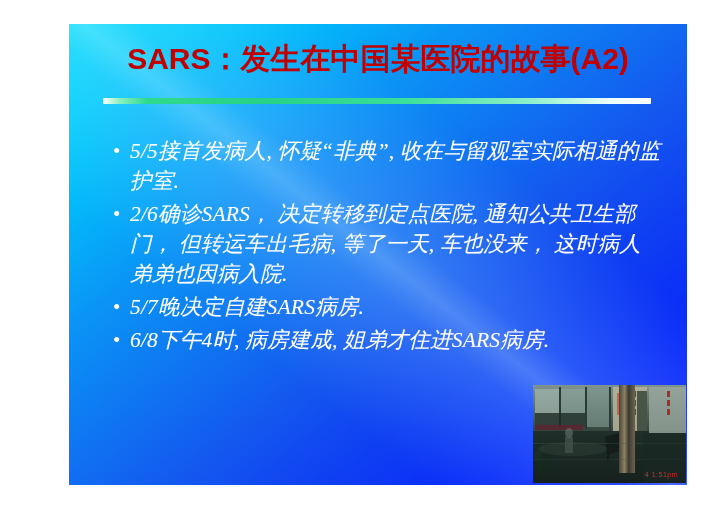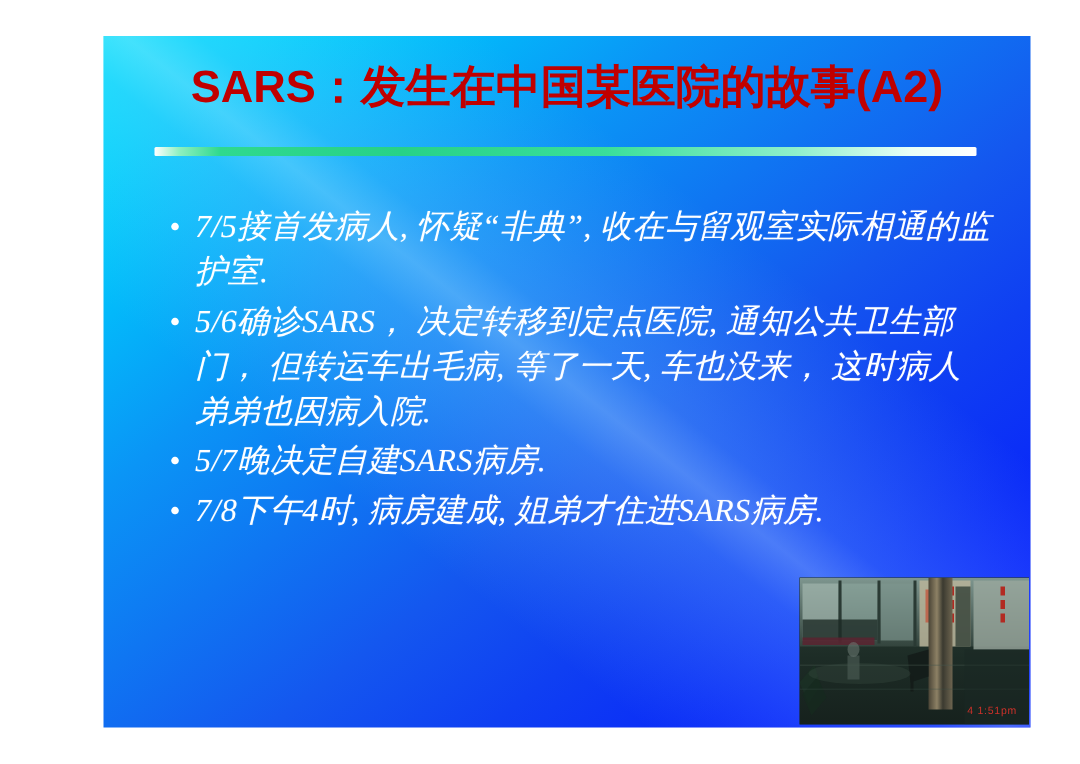--- a/index.html
+++ b/index.html
@@ -151,36 +151,36 @@
   <div id="title-block">
     <h1 id="slide-title">SARS：发生在中国某医院的故事(A2)</h1>
   </div>
 
   <div id="title-rule"></div>
 
   <ul id="body-list">
 
     <li class="bullet-row">
       <span class="bullet-dot">•</span>
-      <span class="bullet-text">7/5接首发病人, 怀疑“非典”, 收在与留观室实际相通的监护室.</span>
-    </li>
-
-    <li class="bullet-row">
-      <span class="bullet-dot">•</span>
-      <span class="bullet-text">5/6确诊SARS， 决定转移到定点医院, 通知公共卫生部门， 但转运车出毛病, 等了一天, 车也没来， 这时病人弟弟也因病入院.</span>
+      <span class="bullet-text">5/5接首发病人, 怀疑“非典”, 收在与留观室实际相通的监护室.</span>
+    </li>
+
+    <li class="bullet-row">
+      <span class="bullet-dot">•</span>
+      <span class="bullet-text">2/6确诊SARS， 决定转移到定点医院, 通知公共卫生部门， 但转运车出毛病, 等了一天, 车也没来， 这时病人弟弟也因病入院.</span>
     </li>
 
     <li class="bullet-row">
       <span class="bullet-dot">•</span>
       <span class="bullet-text">5/7晚决定自建SARS病房.</span>
     </li>
 
     <li class="bullet-row">
       <span class="bullet-dot">•</span>
-      <span class="bullet-text">7/8下午4时, 病房建成, 姐弟才住进SARS病房.</span>
+      <span class="bullet-text">6/8下午4时, 病房建成, 姐弟才住进SARS病房.</span>
     </li>
 
   </ul>
 
   <div id="photo-frame">
     <svg id="photo-canvas" viewBox="0 0 153 98" preserveAspectRatio="none">
       <defs>
         <linearGradient id="floorGrad" x1="0" y1="0" x2="0" y2="1">
           <stop offset="0%" stop-color="#2e4038"></stop>
           <stop offset="55%" stop-color="#1d2c26"></stop>

